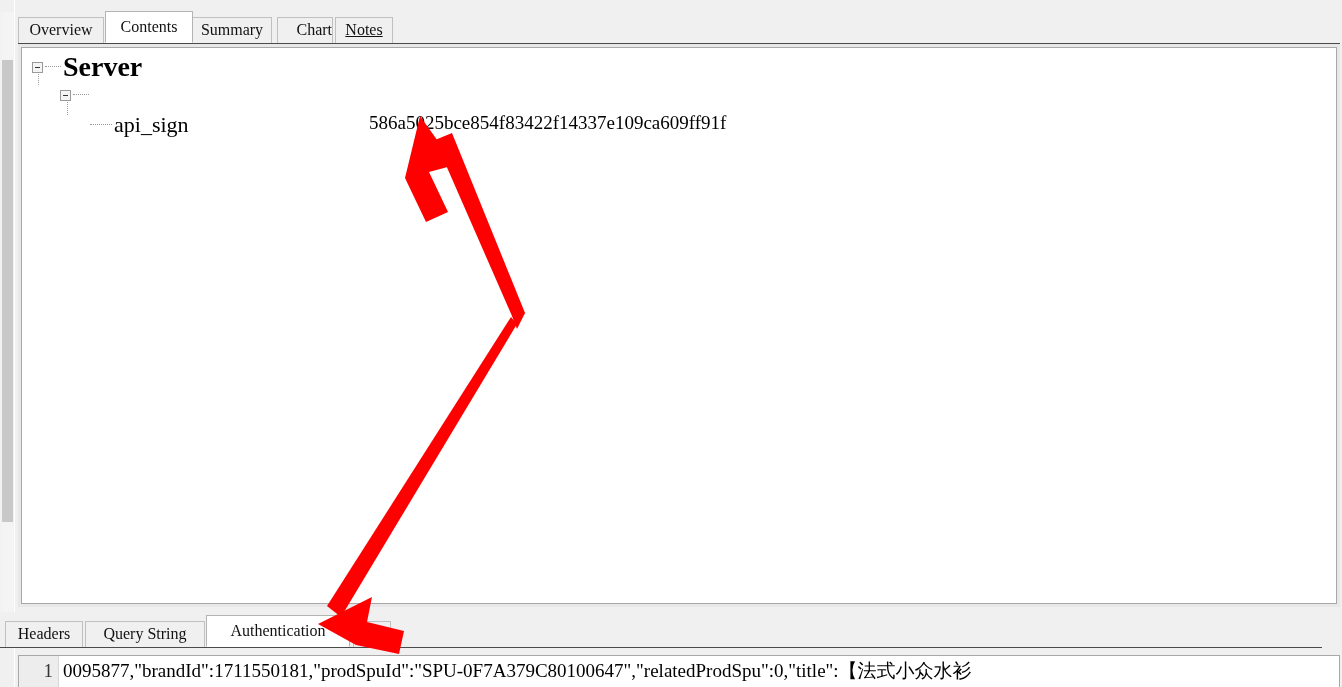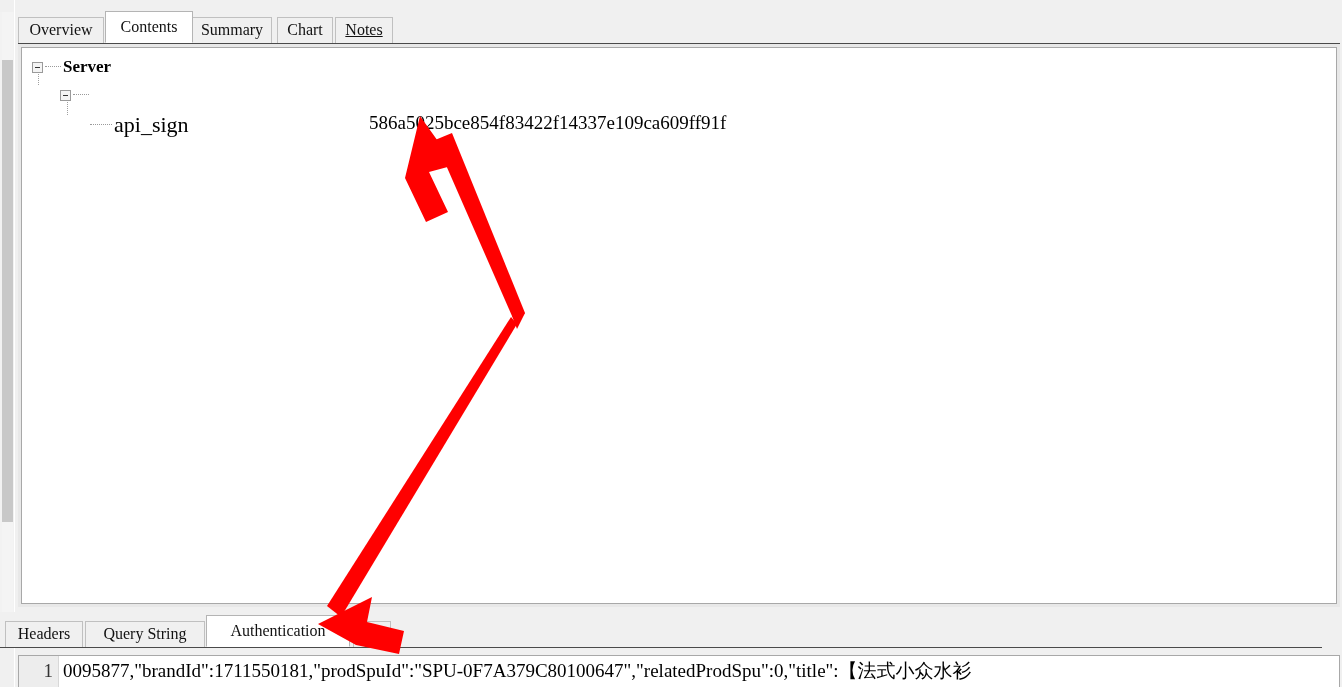--- a/index.html
+++ b/index.html
@@ -165,21 +165,21 @@
   .tree-guide {
     position: absolute;
     border-left: 1px dotted #a0a0a0;
     width: 0;
   }
 
   #row-server   { left: 10px;  top: 4px;  font-size: 21px; }
   #row-oauth    { left: 38px;  top: 32px; font-size: 21px; }
   #row-apisign  { left: 68px;  top: 62px; font-size: 19px; }
 
-  #row-server .tree-label  { font-size: 17px; }
+  #row-server .tree-label  { font-size: 28px; }
   #row-oauth  .tree-label  { font-size: 21px; }
   #row-apisign .tree-label { font-size: 22px; }
 
   #apisign-value {
     position: absolute;
     left: 347px;
     top: 62px;
     height: 26px;
     line-height: 26px;
     font-family: "Liberation Serif", "DejaVu Serif", serif;
@@ -277,21 +277,21 @@
   <div id="top-tabstrip">
     <div class="tab" id="tab-overview" style="left:0px; width:86px;">
       <span>Overview</span>
     </div>
     <div class="tab selected" id="tab-contents" style="left:87px; width:88px;">
       <span>Contents</span>
     </div>
     <div class="tab" id="tab-summary" style="left:174px; width:80px;">
       <span>Summary</span>
     </div>
-    <div class="tab" id="tab-chart" style="left:259px; width:56px;">
+    <div class="tab" id="tab-chart" style="left:259px; width:56px;text-align:right;">
       <span>Chart</span>
     </div>
     <div class="tab" id="tab-notes" style="left:317px; width:58px;text-decoration:underline;">
       <span>Notes</span>
     </div>
   </div>
 
   <div id="contents-panel">
     <div id="contents-inner">
 

